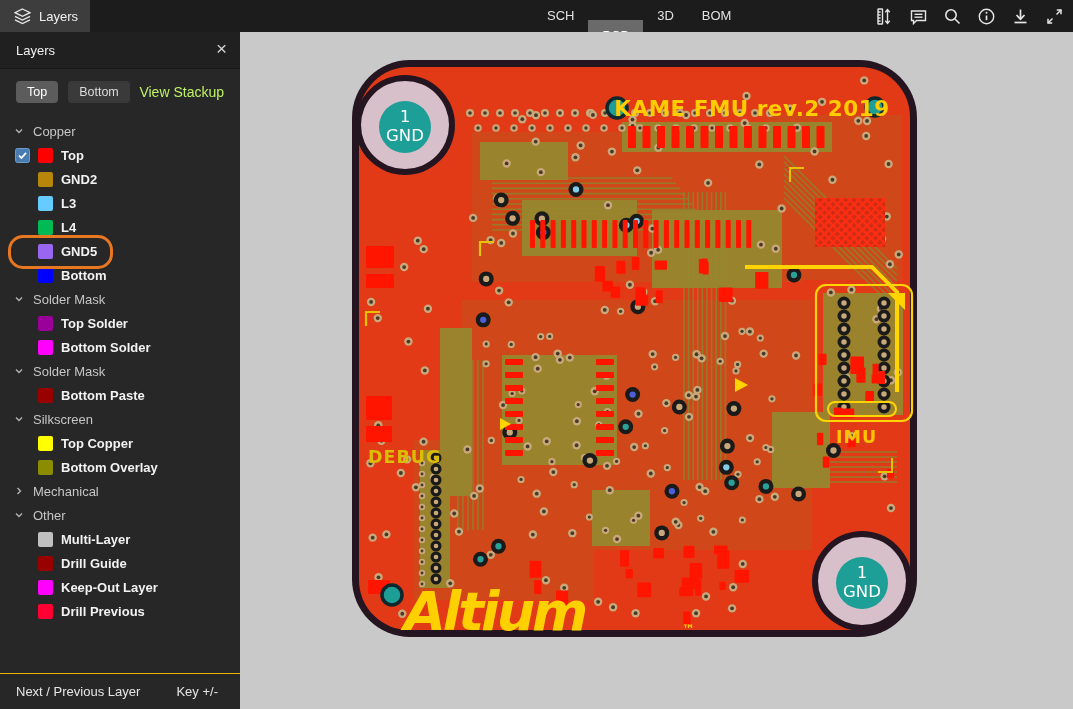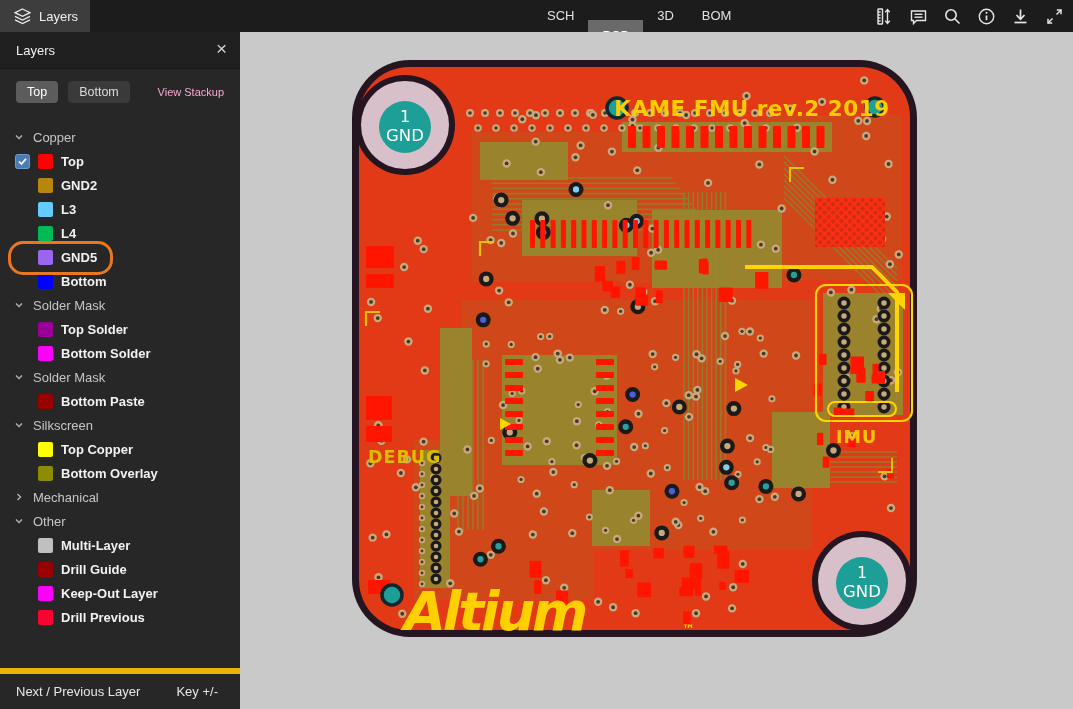--- a/index.html
+++ b/index.html
@@ -19,34 +19,34 @@
   
   .panel{position:absolute;left:0;top:32px;width:240px;height:677px;background:#272727;}
   .panel-hd{position:relative;height:36px;background:#202020;border-bottom:1px solid #171717;
       display:flex;align-items:center;}
   .panel-hd .ttl{margin-left:16px;font-size:13px;color:#F0F0F0;}
   .close-x{position:absolute;right:13px;top:4px;color:#CFCFCF;font-size:19px;cursor:pointer;line-height:26px;}
   .btnrow{display:flex;align-items:center;height:46px;padding-left:16px;}
   .pbtn{font-size:12.5px;border-radius:4px;padding:4px 11px;cursor:pointer;}
   .pbtn.sel{background:#5C5C5C;color:#FFFFFF;}
   .pbtn.unsel{background:#3A3A3A;color:#DBDBDB;margin-left:10px;}
-  .stackup{margin-left:auto;margin-right:16px;color:#f9a8d4;font-size:11px;cursor:pointer;}
-  .laylist{position:relative;margin-top:10px;}
+  .stackup{margin-left:auto;margin-right:16px;color:#bef264;font-size:14px;cursor:pointer;}
+  .laylist{position:relative;margin-top:4px;}
   .sec,.lrow{height:24px;display:flex;align-items:center;font-size:13px;cursor:pointer;}
   .sec{padding-left:14px;gap:9px;color:#C6C6C6;}
   .lrow{padding-left:38px;gap:8px;color:#F2F2F2;font-weight:bold;}
   .lrow.withcb{padding-left:15px;}
   .chev{display:flex;width:10px;justify-content:center;}
   .chev.col{transform:rotate(-90deg);}
   .sw{width:15px;height:15px;border-radius:2px;flex:0 0 auto;}
   .cb{width:15px;height:15px;border-radius:2.5px;background:#4A7CB4;border:1px solid #6E9BC8;
       box-sizing:border-box;display:flex;align-items:center;justify-content:center;}
   .hlring{position:absolute;left:8px;top:116px;width:99px;height:28px;border:3.5px solid #E87722;
       border-radius:15px;pointer-events:none;}
-  .panel-ft{position:absolute;left:0;bottom:0;width:240px;height:35px;border-top:6px solid #eab308;
+  .panel-ft{position:absolute;left:0;bottom:0;width:240px;height:35px;border-top:1px solid #eab308;
       display:flex;align-items:center;color:#E6E6E6;font-size:13px;}
   .panel-ft .l{margin-left:16px;}
   .panel-ft .r{margin-left:auto;margin-right:22px;}
   
   .viewer{position:absolute;left:240px;top:32px;width:833px;height:677px;background:#C9C9C9;}
   #board-svg{position:absolute;left:112px;top:28px;}
   text{font-family:"DejaVu Sans","Liberation Sans",sans-serif;}
 </style>
 </head>
 <body>

